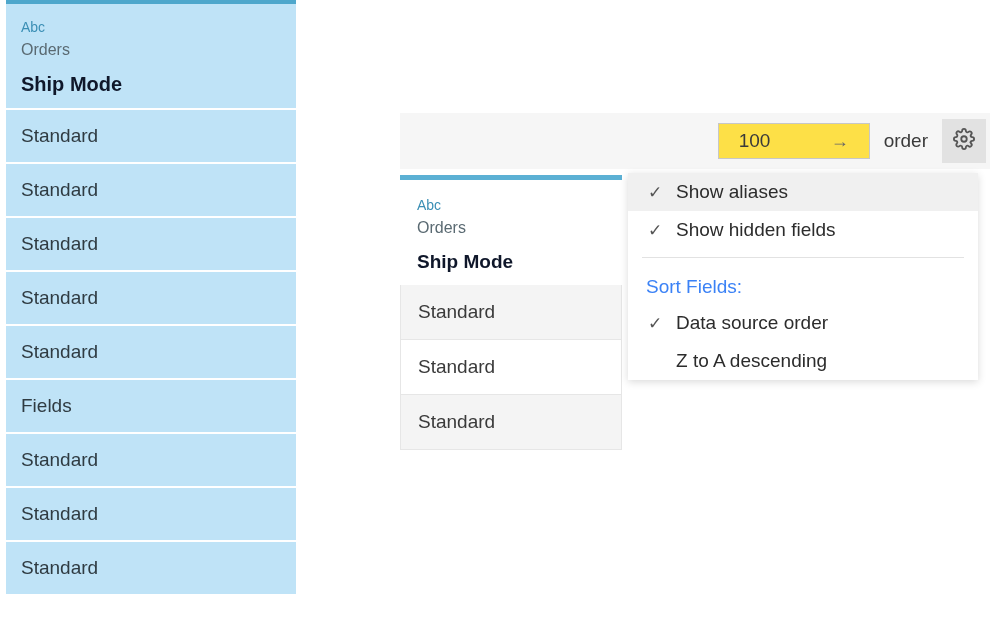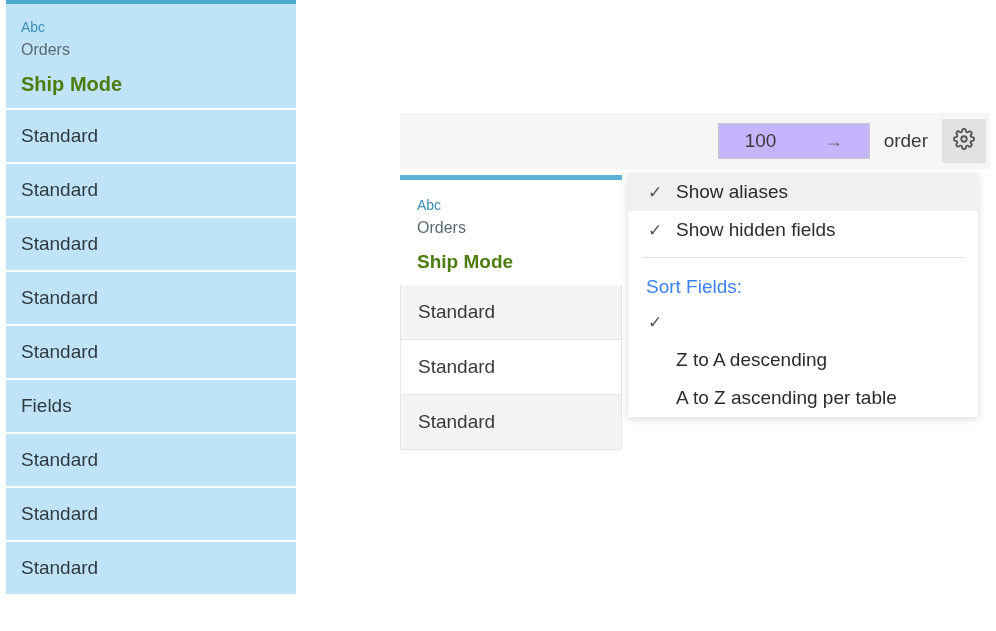--- a/index.html
+++ b/index.html
@@ -27,21 +27,21 @@
       color: #3b8fb5;
       font-size: 14px;
       margin-bottom: 6px;
     }
     .source-label {
       color: #5a6a72;
       font-size: 16px;
       margin-bottom: 14px;
     }
     .field-name {
-      color: #4d7c0f;
+      color: #0f172a;
       font-size: 20px;
       font-weight: 700;
     }
     .left-col .row {
       background: #bfe3f7;
       border-top: 2px solid #fff;
       padding: 15px 15px;
       color: #2f3b42;
       font-size: 19px;
     }
@@ -61,24 +61,24 @@
       display: flex;
       align-items: center;
       justify-content: flex-end;
       padding-right: 4px;
       gap: 14px;
     }
     .rows-input {
       width: 152px;
       height: 36px;
       border: 1px solid #c7c7c7;
-      background: #c4b5fd;
-      display: flex;
-      align-items: center;
-      padding: 0 26px;
+      background: #fde047;
+      display: flex;
+      align-items: center;
+      padding: 0 20px;
       font-size: 19px;
       color: #3a3a3a;
       justify-content: space-between;
     }
     .rows-input .arrow {
       color: #666;
       font-size: 18px;
     }
     .rows-label {
       color: #3a3a3a;
@@ -223,25 +223,22 @@
     </div>
     <div class="item">
       <span class="check">✓</span>
       <span>Show hidden fields</span>
     </div>
     <hr>
     <div class="section-title">Sort Fields:</div>
     <div class="sort-list">
       <div class="item">
         <span class="check">✓</span>
+        <span>Data source order</span>
       </div>
       <div class="item">
         <span class="check"></span>
         <span>Z to A descending</span>
       </div>
-      <div class="item">
-        <span class="check"></span>
-        <span>A to Z ascending per table</span>
-      </div>
     </div>
   </div>
 
 </div>
 
 </body></html>

